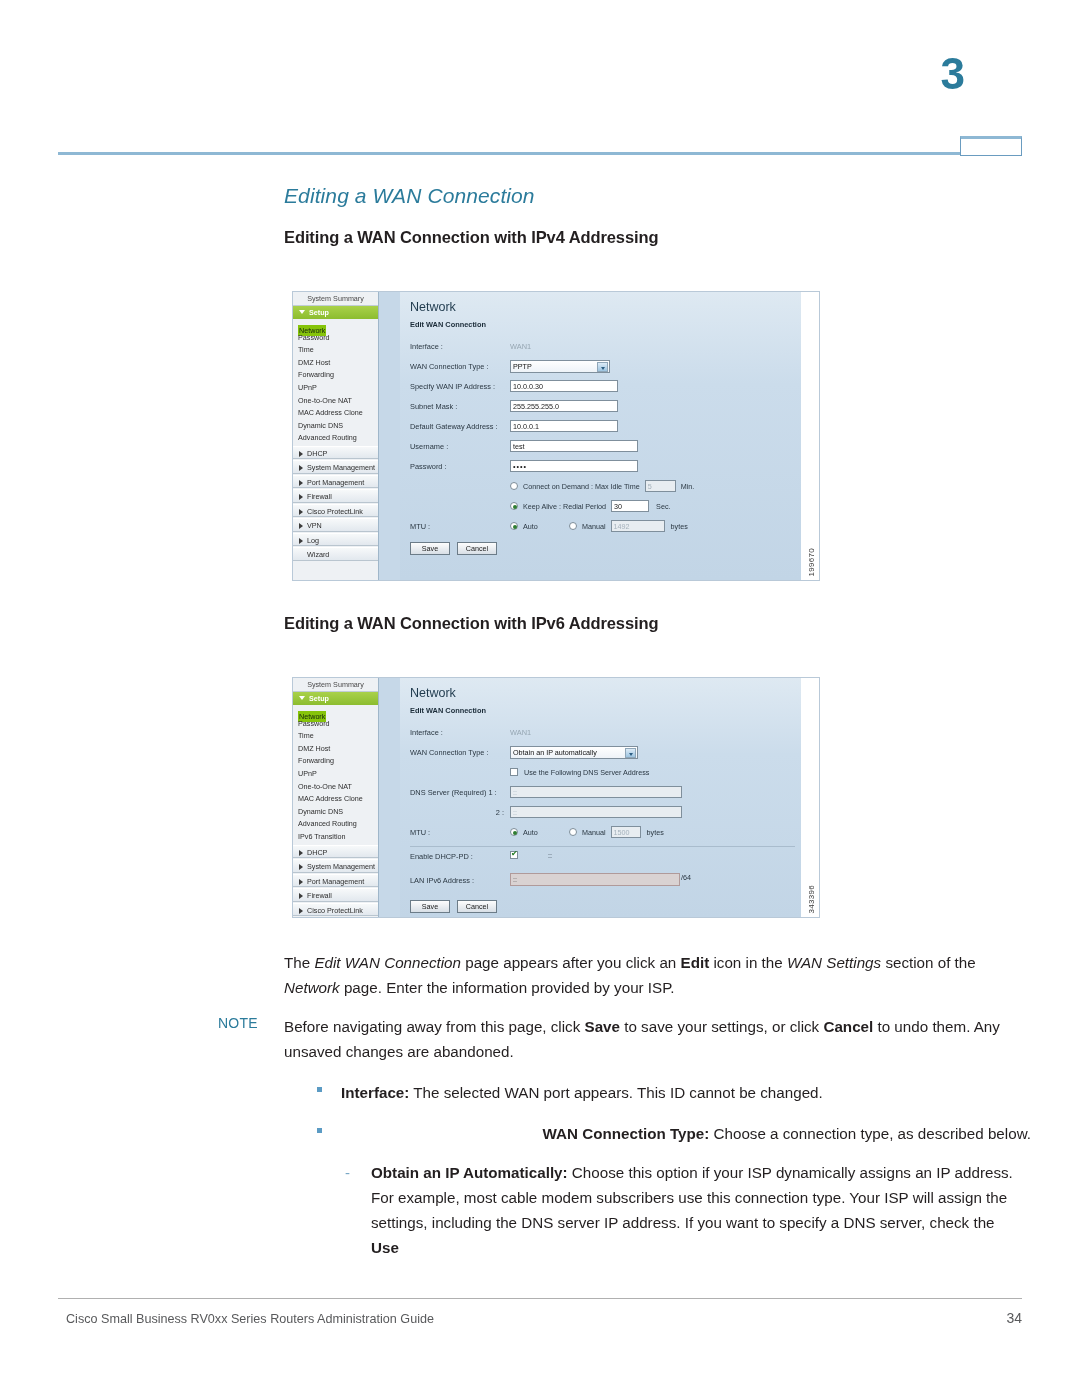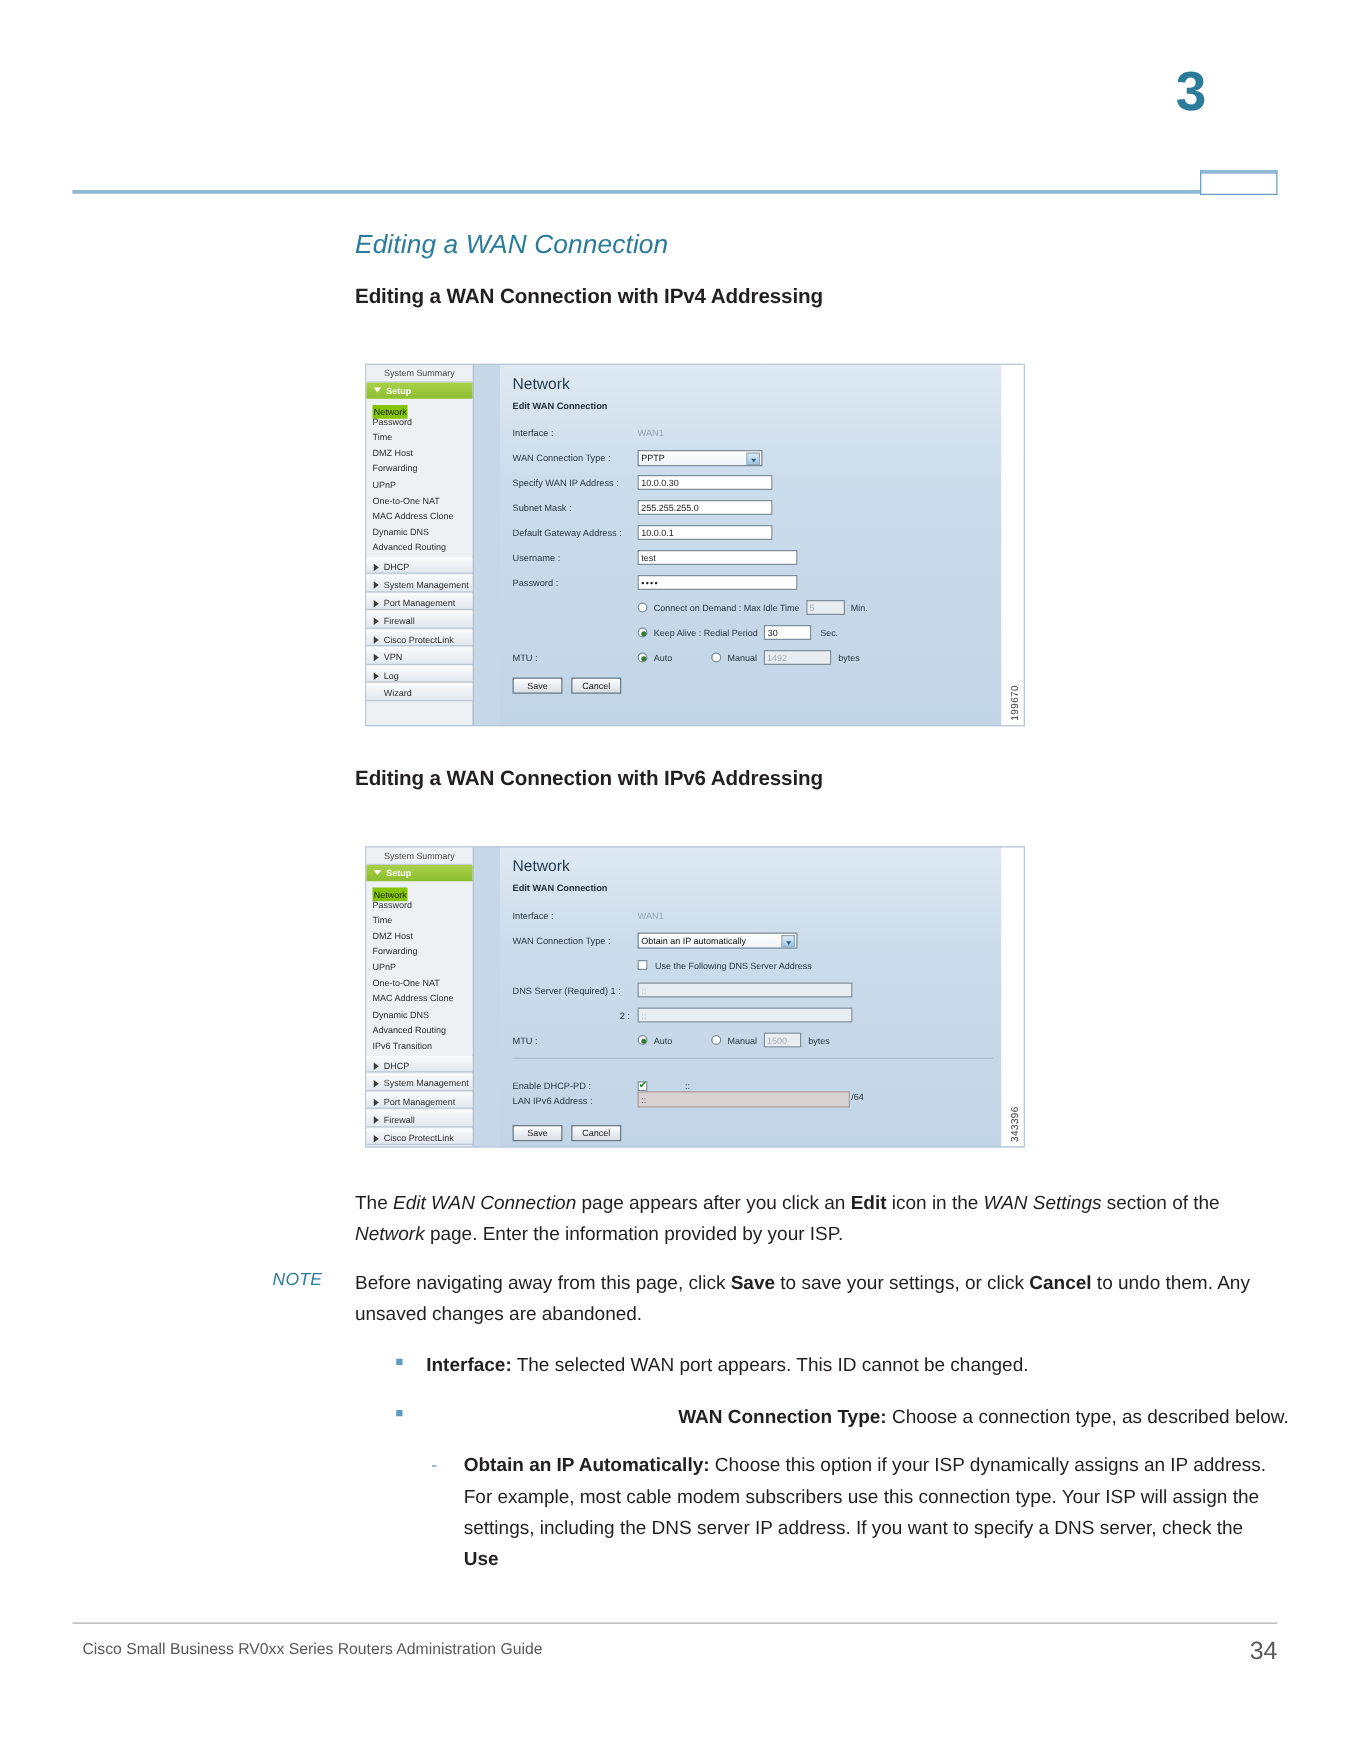--- a/index.html
+++ b/index.html
@@ -187,21 +187,21 @@
   }
 
   
   .para{
     position:absolute; font-size:15.2px; line-height:25px;
     color:#231f20;
   }
   #para-intro{ left:284px; top:950px; width:745px; }
   .note-label{
     position:absolute; left:218px; top:1015px;
-    font-size:14px; color:#2b7b9b; font-weight:normal; letter-spacing:.2px;font-style:italic;
+    font-size:14px; color:#2b7b9b; font-weight:normal; letter-spacing:.2px;
   }
   #para-note{ left:284px; top:1014px; width:730px; }
 
   .bullet{
     position:absolute; font-size:15.2px; line-height:25px; color:#231f20;
   }
   .bullet .mk{
     position:absolute; left:-24px; top:7px;
     width:5px; height:5px; background:#5b9bc4;
   }
@@ -224,21 +224,21 @@
   .footer-rule{
     position:absolute; left:58px; top:1298px; width:964px; height:1px;
     background:#b0b0b0;
   }
   .footer-left{
     position:absolute; left:66px; top:1312px;
     font-size:12.6px; color:#58595b;
   }
   .footer-right{
     position:absolute; right:58px; top:1310px;
-    font-size:20px; color:#58595b;
+    font-size:14px; color:#58595b;
   }
 </style>
 </head>
 <body>
 
 <div class="chapter-num">3</div>
 <div class="header-rule"></div>
 <div class="header-box"></div>
 
 <div class="h-section">Editing a WAN Connection</div>
@@ -461,21 +461,21 @@
         <span class="radio on"></span>
         <span class="small" style="margin-left:5px;width:46px">Auto</span>
         <span class="radio"></span>
         <span class="small" style="margin-left:5px">Manual</span>
         <span class="inp dis" style="width:30px;margin-left:5px">1500</span>
         <span class="small" style="margin-left:6px">bytes</span>
       </div>
 
       <div class="divider"></div>
 
-      <div class="row" style="height:22px;align-items:flex-end">
+      <div class="row" style="height:22px;align-items:flex-start">
         <div class="lbl" style="line-height:9px;padding-top:1px">Enable DHCP-PD :</div>
         <span class="chk on"></span>
         <span class="small" style="margin-left:30px">::</span>
       </div>
 
       <div class="row" style="height:22px;align-items:flex-start">
         <div class="lbl" style="line-height:9px;padding-top:3px">LAN IPv6 Address :</div>
         <span class="inp pink" style="width:170px;height:13px;line-height:12px">::</span>
         <span class="small" style="margin-left:1px">/64</span>
       </div>

